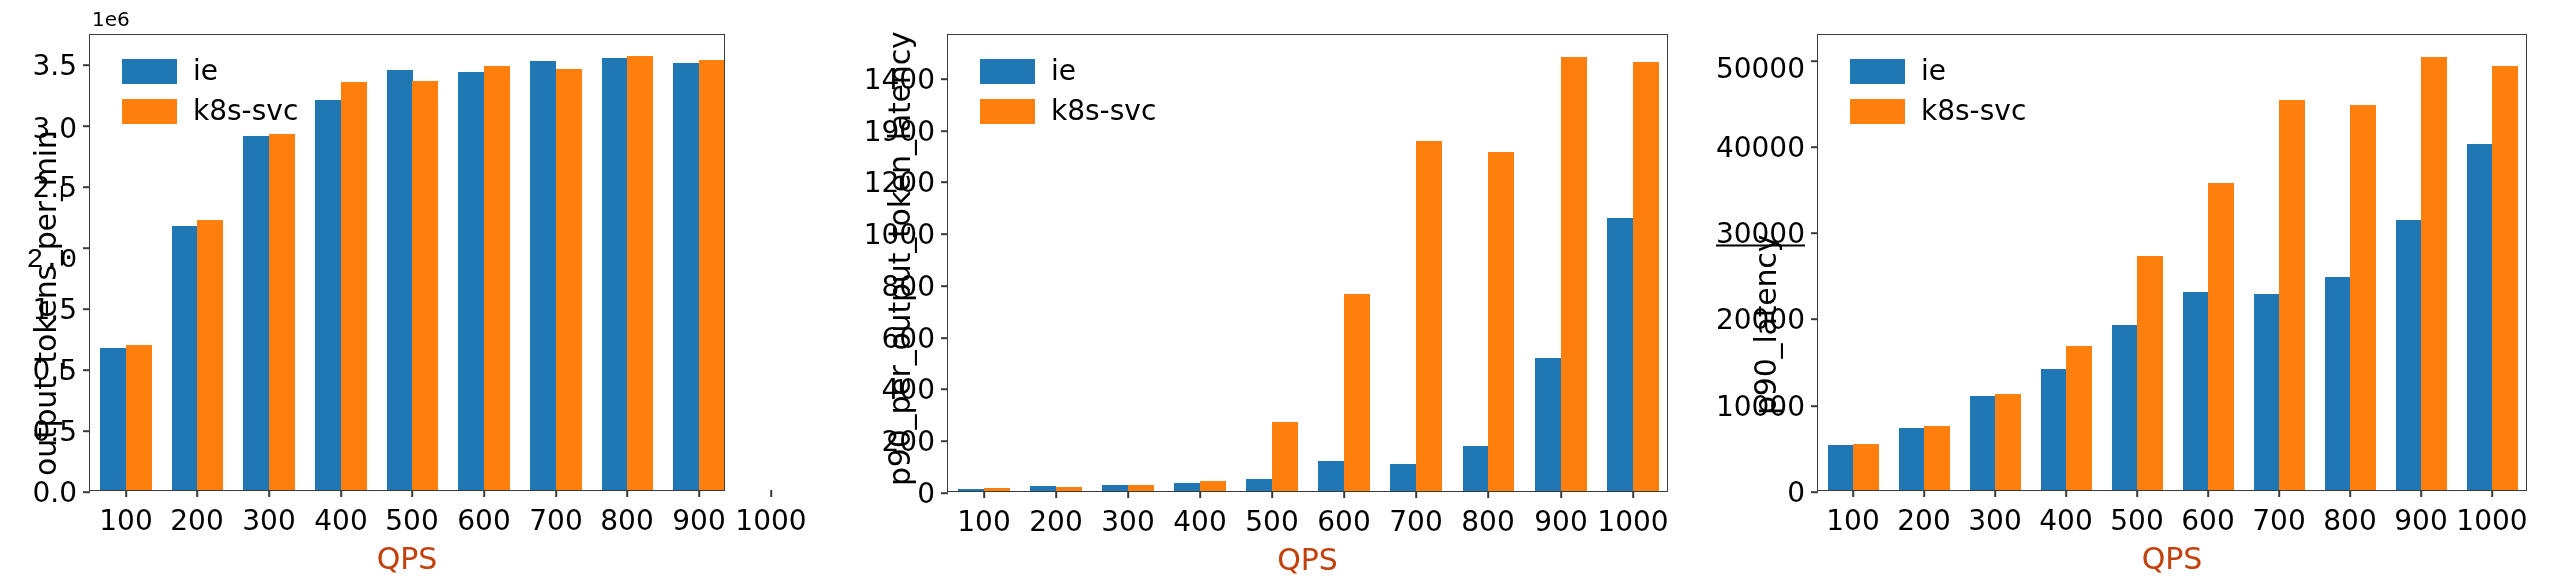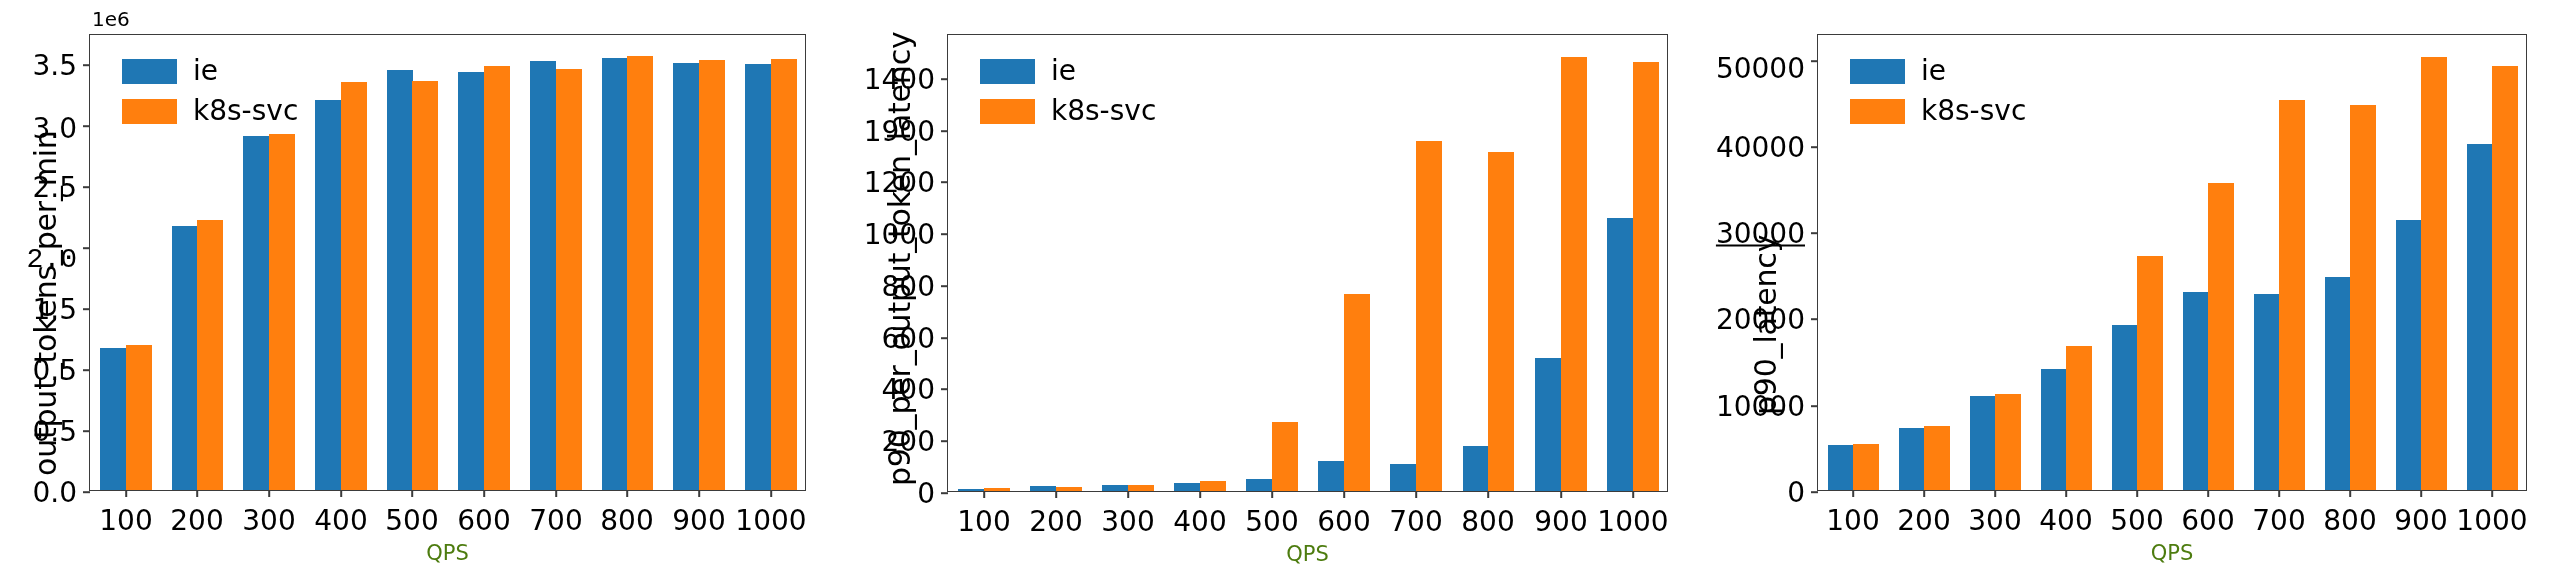--- a/index.html
+++ b/index.html
@@ -85,22 +85,22 @@
     height: 7px;
     background: #3b3b3b;
     transform: translateX(-50%);
   }
   .xlabel {
     position: absolute;
     top: 100%;
     left: 50%;
     transform: translateX(-50%);
     margin-top: 51px;
-    font-size: 21px;
-    color: #4d7c0f;
+    font-size: 30px;
+    color: #c2410c;
     white-space: nowrap;
   }
 
   
   .bar {
     position: absolute;
     bottom: 0;
   }
 
   
@@ -126,21 +126,21 @@
     white-space: nowrap;
     line-height: 1;
   }
 </style>
 </head>
 <body>
 
 <div id="figure" style="width: 2576px; height: 585px; background: rgb(255, 255, 255);">
     <div class="panel panel-1">
       <div class="ylabel" style="left: 28px; top: 476px; transform: rotate(-90deg);">output_tokens_per_min</div>
-      <div class="axes" style="left: 89px; top: 34px; width: 717px; height: 457px; padding-left: 44px;">
+      <div class="axes" style="left: 89px; top: 34px; width: 636px; height: 457px; padding-left: 44px;">
         <div class="offsettext">1e6</div>
         <div class="ytick" style="top: 457px;">0.0</div>
         <div class="ytickmark" style="top: 457px;"></div>
         <div class="ytick" style="top: 396px;">0.5</div>
         <div class="ytickmark" style="top: 396px;"></div>
         <div class="ytick" style="top: 335px;">0.5</div>
         <div class="ytickmark" style="top: 335px;"></div>
         <div class="ytick" style="top: 274px;">1.5</div>
         <div class="ytickmark" style="top: 274px;"></div>
         <div class="ytick" style="top: 224px; font-family: Liberation Mono, monospace;">2.0</div>

